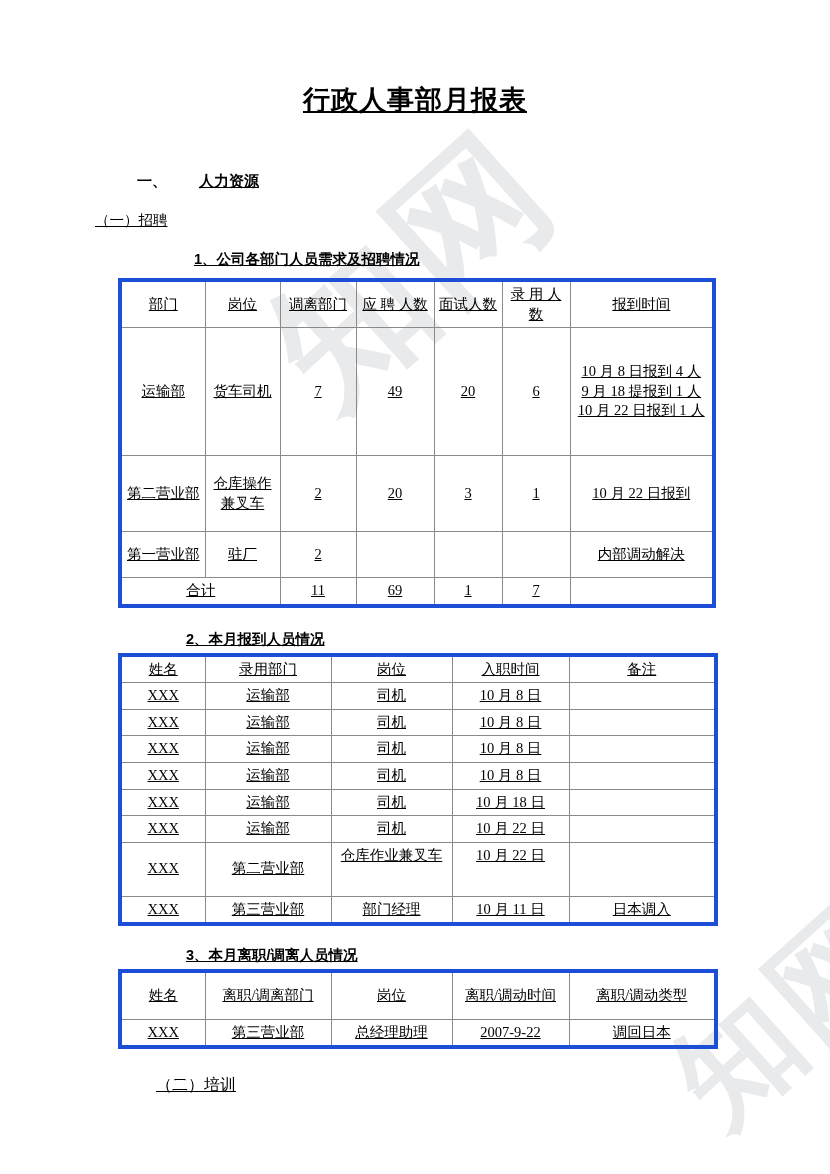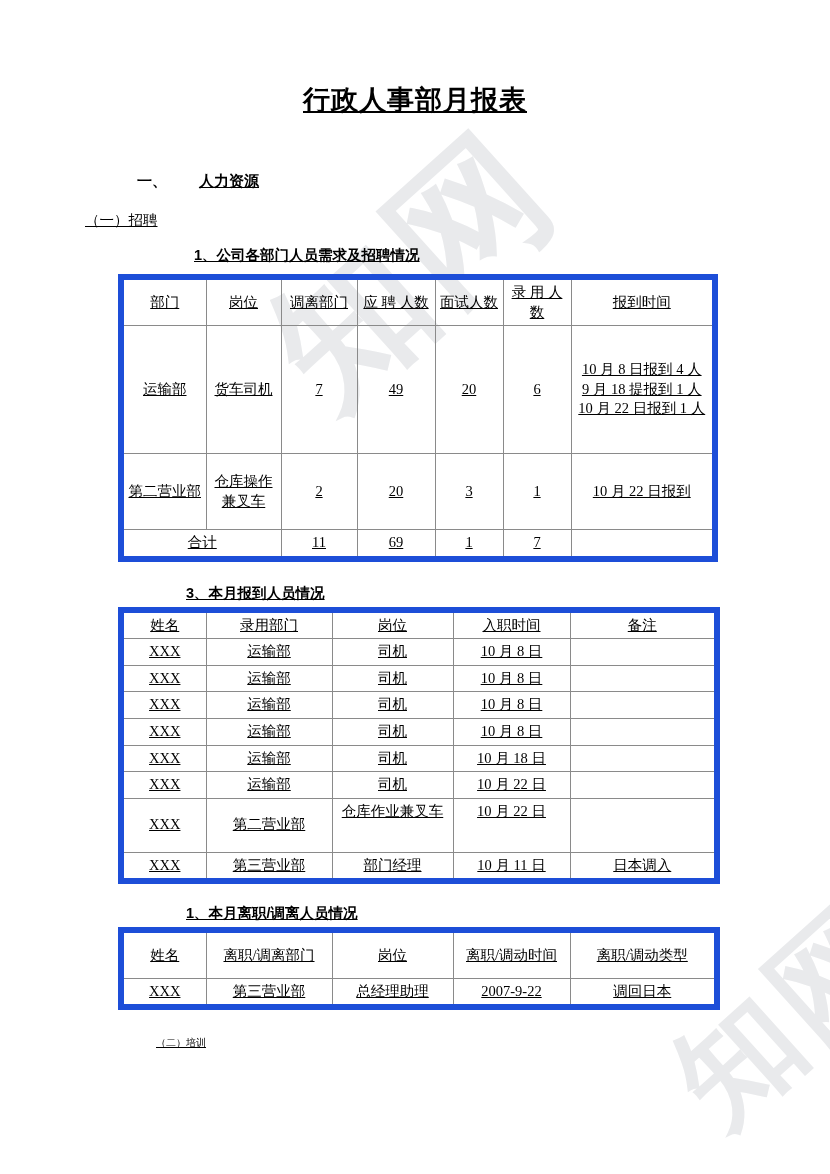--- a/index.html
+++ b/index.html
@@ -56,21 +56,21 @@
   .h1{
     margin:12px;
     padding-left:125px;
     padding-top:42px;
     font-size:15px;
     font-weight:bold;
     font-family:"Liberation Sans","DejaVu Sans",sans-serif;
   }
   .h1 .num{display:inline-block;width:62px;}
   .h2{
-    margin:2px;
+    margin:12px;
     padding-left:83px;
     padding-top:8px;
     font-size:14.5px;
     font-family:"Liberation Serif","DejaVu Serif",serif;
   }
   .h3{
     margin:8px;
     padding-left:186px;
     padding-top:8px;
     font-size:14.5px;
@@ -89,40 +89,40 @@
     border:1px solid #8a8a8a;
     padding:3px 3px;
     font-size:14.5px;
     font-weight:normal;
     text-align:center;
     vertical-align:middle;
     line-height:1.35;
     font-family:"Liberation Serif","DejaVu Serif",serif;
     background:transparent;
   }
-  table.outer{border:6px solid #1d4ed8;}
+  table.outer{border:4px solid #1d4ed8;}
   #table-recruit{width:594px;margin-top:9px;}
   #table-arrivals{width:596px;margin-top:4px;}
   #table-departures{width:596px;margin-top:4px;}
 
   .cell-multiline{white-space:pre-line;}
   .sec-gap-1{height:22px;}
   .sec-gap-2{height:20px;}
   .sec-gap-3{height:26px;}
   .h-sub{
     margin:0;
     padding-left:186px;
     font-size:14.5px;
     font-weight:bold;
     font-family:"Liberation Sans","DejaVu Sans",sans-serif;
   }
   .h-plain{
     margin:0;
     padding-left:156px;
-    font-size:10px;
+    font-size:16px;
     font-weight:normal;
     font-family:"Liberation Serif","DejaVu Serif",serif;
   }
 </style>
 </head>
 <body>
 
 <div class="page">
 
   <div class="watermark wm1">知网</div>
@@ -175,33 +175,42 @@
         </tr>
         <tr style="height:76px;">
           <td>第二营业部</td>
           <td>仓库操作兼叉车</td>
           <td>2</td>
           <td>20</td>
           <td>3</td>
           <td>1</td>
           <td class="cell-multiline">10 月 22 日报到</td>
         </tr>
+        <tr style="height:46px;">
+          <td>第一营业部</td>
+          <td>驻厂</td>
+          <td>2</td>
+          <td></td>
+          <td></td>
+          <td></td>
+          <td class="cell-multiline">内部调动解决</td>
+        </tr>
         <tr style="height:25px;margin-left:32px;">
           <td colspan="2">合计</td>
           <td>11</td>
           <td>69</td>
           <td>1</td>
           <td>7</td>
           <td></td>
         </tr>
       </tbody>
     </table>
 
     <div class="sec-gap-1"></div>
-    <div class="h-sub">3、本月报到人员情况</div>
+    <div class="h-sub">2、本月报到人员情况</div>
 
     <table id="table-arrivals" class="outer">
       <colgroup>
         <col style="width:85px">
         <col style="width:126px">
         <col style="width:121px">
         <col style="width:117px">
         <col style="width:147px">
       </colgroup>
       <thead>
@@ -267,21 +276,21 @@
           <td>XXX</td>
           <td>第三营业部</td>
           <td>部门经理</td>
           <td>10 月 11 日</td>
           <td>日本调入</td>
         </tr>
       </tbody>
     </table>
 
     <div class="sec-gap-2"></div>
-    <div class="h-sub">1、本月离职/调离人员情况</div>
+    <div class="h-sub">3、本月离职/调离人员情况</div>
 
     <table id="table-departures" class="outer">
       <colgroup>
         <col style="width:85px">
         <col style="width:126px">
         <col style="width:121px">
         <col style="width:117px">
         <col style="width:147px">
       </colgroup>
       <thead>

